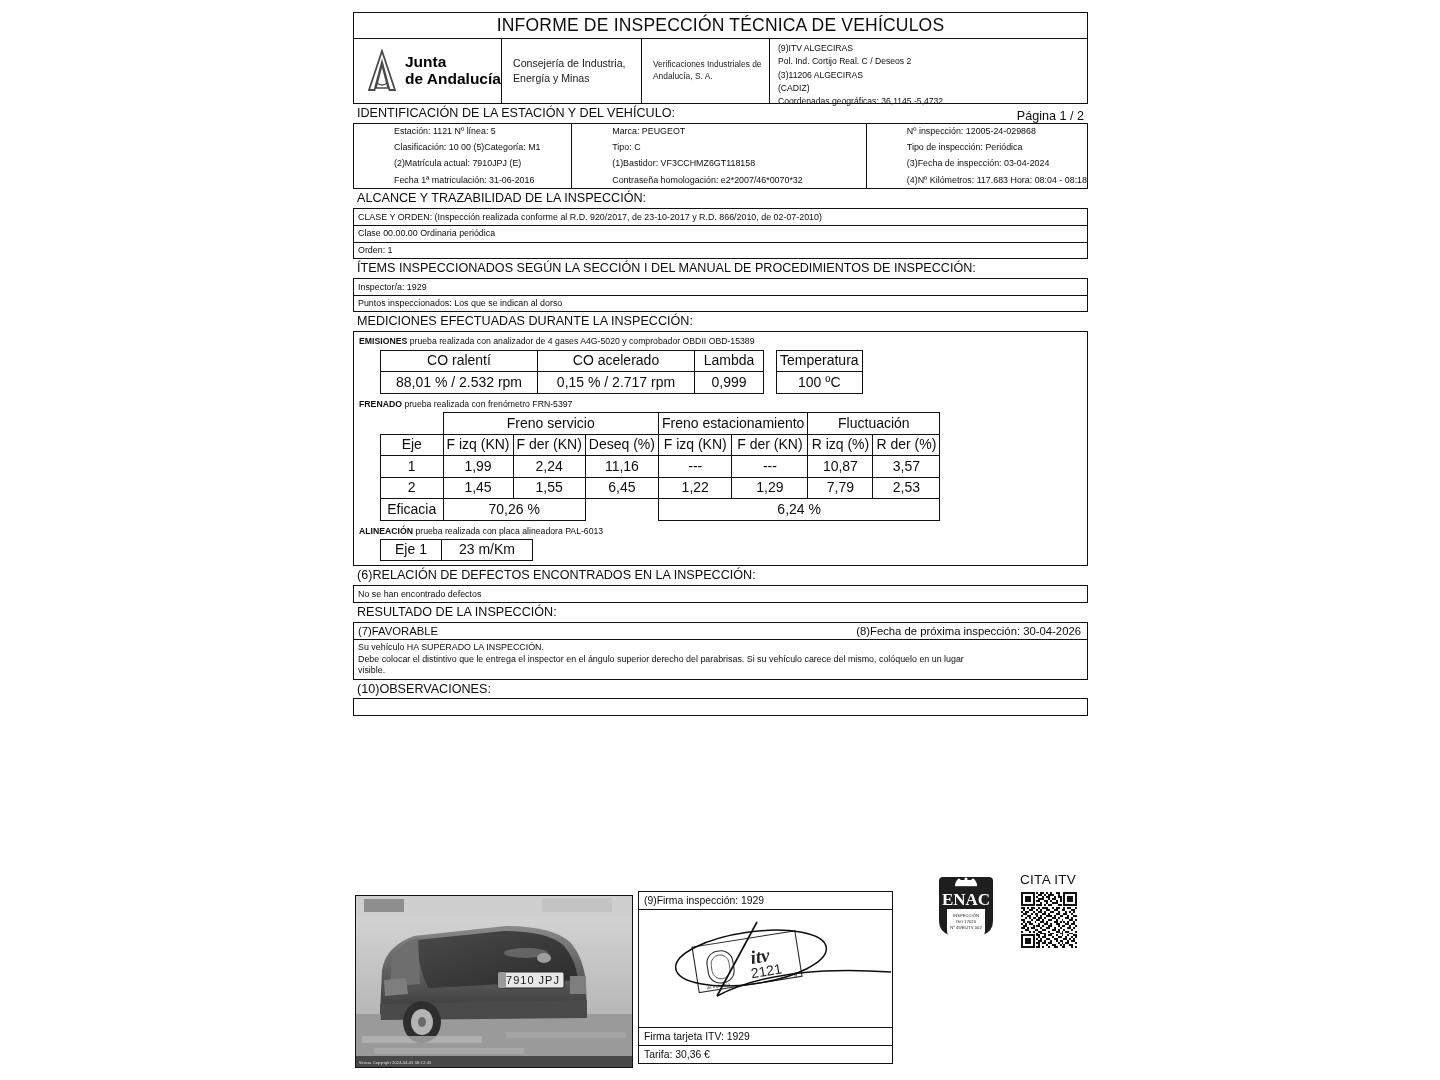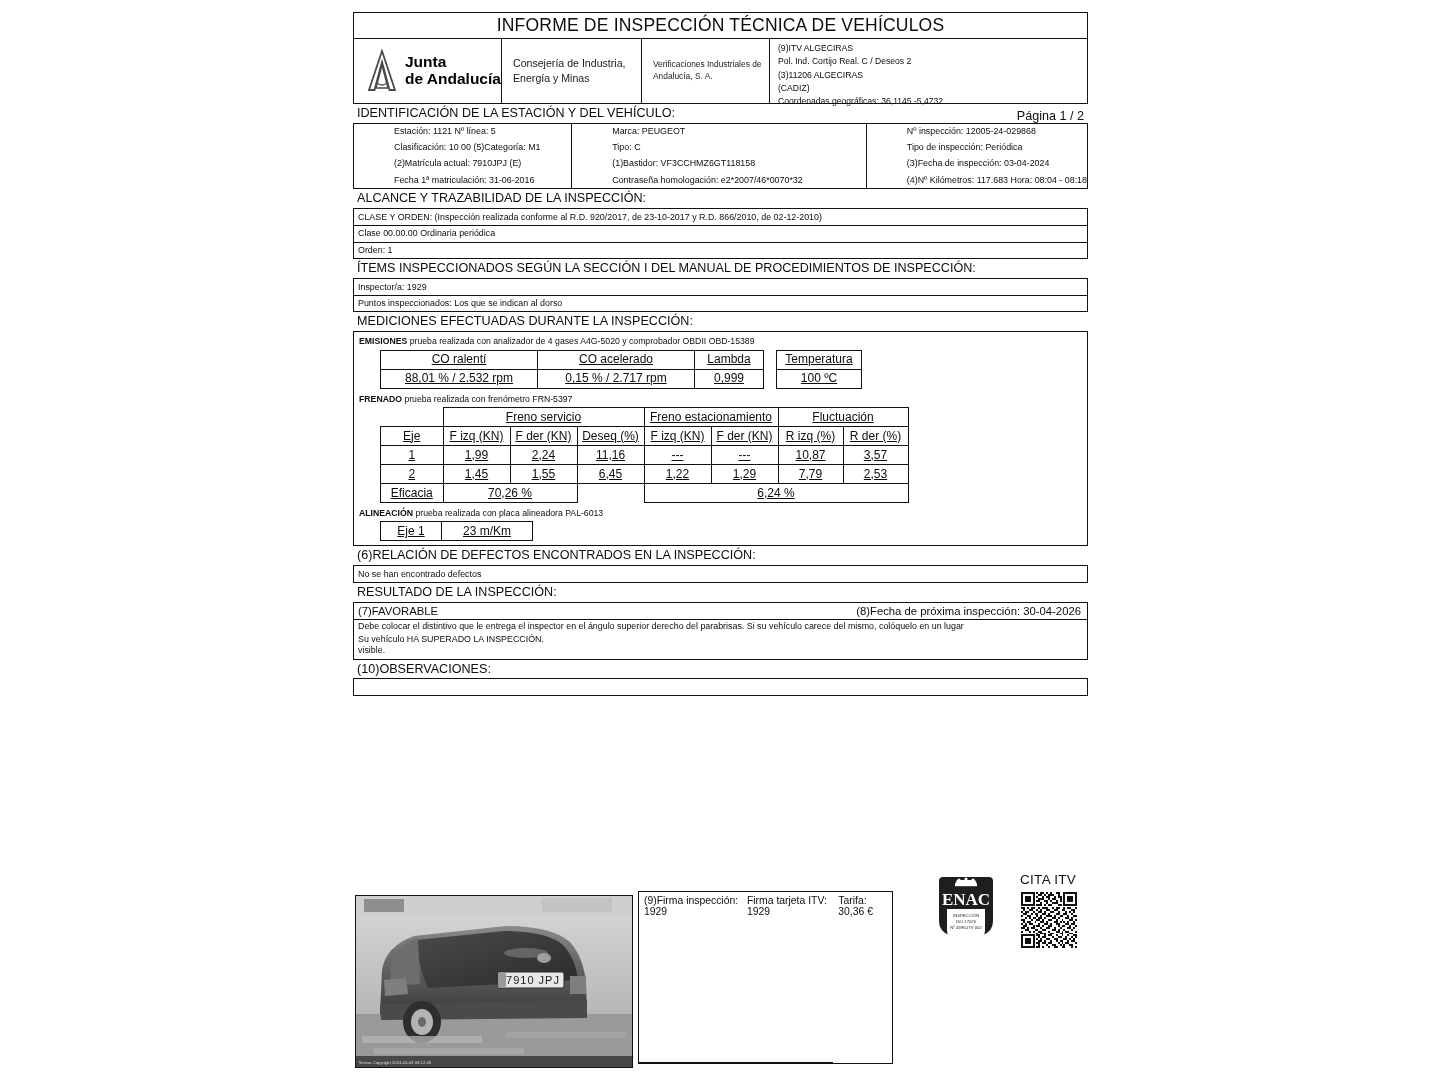--- a/index.html
+++ b/index.html
@@ -79,24 +79,23 @@
 
   
   .meas-box{padding:3px 0 4px 0;}
   .meas-lead{
     font-size:8.7px;padding:1px 0 3px 5px;line-height:1.2;
   }
   .meas-lead b{font-weight:700;}
 
   table.t{
     border-collapse:collapse;
-    font-size:12px;
+    font-size:14px;
     margin-left:26px;
     background:#fff;
-    text-decoration:underline;
   }
   table.t td,table.t th{
     border:1.1px solid #111;
     text-align:center;
     font-weight:400;
     padding:1.5px 3px;
     line-height:1.25;
     white-space:nowrap;
   }
   table.t .nb{border:none;}
@@ -122,21 +121,21 @@
   }
   .photo{
     position:absolute;left:0;top:4px;width:278px;height:173px;
     border:1.2px solid #111;box-sizing:border-box;
     overflow:hidden;
     background:#8f8f8f;
   }
   .sign-box{
     position:absolute;left:283px;top:0;width:255px;height:173px;
     border:1.2px solid #111;box-sizing:border-box;
-    display:flex;flex-direction:row;
+    display:flex;flex-direction:column;
   }
   .sb-row{font-size:10.4px;padding:3px 0 3px 5px;box-sizing:border-box;}
   .sb-sig{flex:1;position:relative;overflow:hidden;}
 
   
   .enac-area{position:absolute;left:925px;top:868px;width:170px;height:105px;}
   .enac{
     position:absolute;left:10px;top:7px;width:62px;height:68px;
   }
   .cita{
@@ -223,21 +222,21 @@
     <div class="id-col c">
       <div class="id-cell">Nº inspección:  12005-24-029868</div>
       <div class="id-cell">Tipo de inspección: Periódica</div>
       <div class="id-cell">(3)Fecha de inspección: 03-04-2024</div>
       <div class="id-cell">(4)Nº Kilómetros: 117.683     Hora: 08:04 - 08:18</div>
     </div>
   </div>
 
   <div class="sec">ALCANCE Y TRAZABILIDAD DE LA INSPECCIÓN:</div>
   <div class="bx">
-    <div class="line bxb">CLASE Y ORDEN: (Inspección realizada conforme al R.D. 920/2017, de 23-10-2017 y R.D. 866/2010, de 02-12-2010)</div>
+    <div class="line bxb">CLASE Y ORDEN: (Inspección realizada conforme al R.D. 920/2017, de 23-10-2017 y R.D. 866/2010, de 02-07-2010)</div>
     <div class="line bxb">Clase  00.00.00  Ordinaria periódica</div>
     <div class="line">Orden: 1</div>
   </div>
 
   <div class="sec">ÍTEMS INSPECCIONADOS SEGÚN LA SECCIÓN I DEL MANUAL DE PROCEDIMIENTOS DE INSPECCIÓN:</div>
   <div class="bx">
     <div class="line bxb">Inspector/a: 1929</div>
     <div class="line">Puntos inspeccionados: Los que se indican al dorso</div>
   </div>
 
@@ -333,22 +332,22 @@
   <div class="bx">
     <div class="line">No se han encontrado defectos</div>
   </div>
 
   <div class="sec">RESULTADO DE LA INSPECCIÓN:</div>
   <div class="bx">
     <div class="res-row bxb">
       <div class="l">(7)FAVORABLE</div>
       <div class="r">(8)Fecha de próxima inspección: 30-04-2026</div>
     </div>
+    <div class="line" style="padding-bottom:0;">Su vehículo HA SUPERADO LA INSPECCIÓN.</div>
     <div class="line" style="padding-top:1px;padding-bottom:0;">Debe colocar el distintivo que le entrega el inspector en el ángulo superior derecho del parabrisas. Si su vehículo carece del mismo, colóquelo en un lugar</div>
-    <div class="line" style="padding-bottom:0;">Su vehículo HA SUPERADO LA INSPECCIÓN.</div>
     <div class="line" style="padding-top:1px;">visible.</div>
   </div>
 
   <div class="obs-head">(10)OBSERVACIONES:</div>
   <div class="bx" style="height:18px;">
     <div class="line"></div>
   </div>
 
 </div>
 

